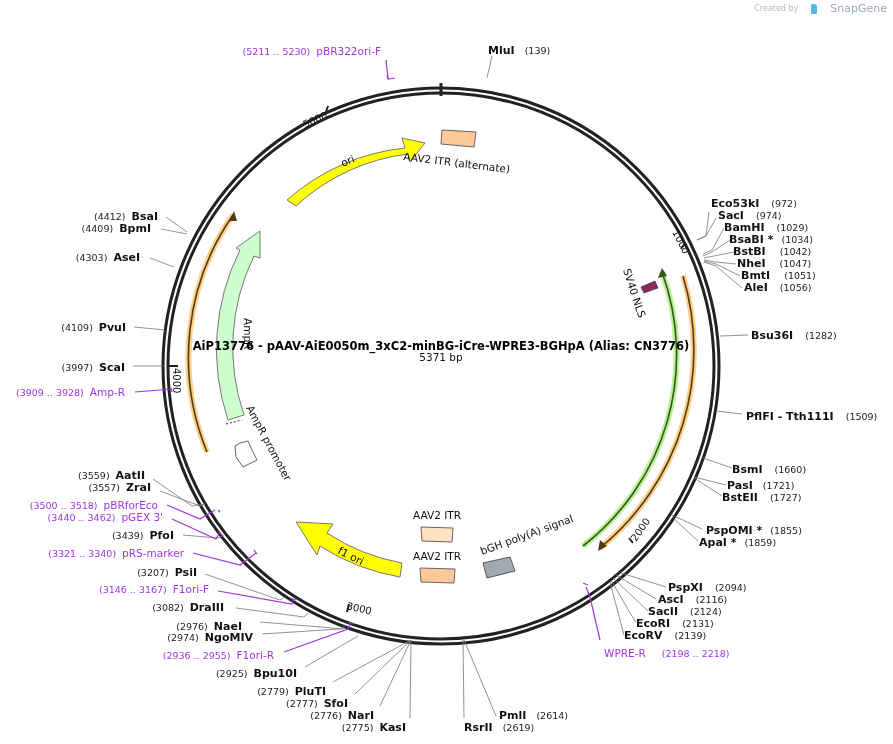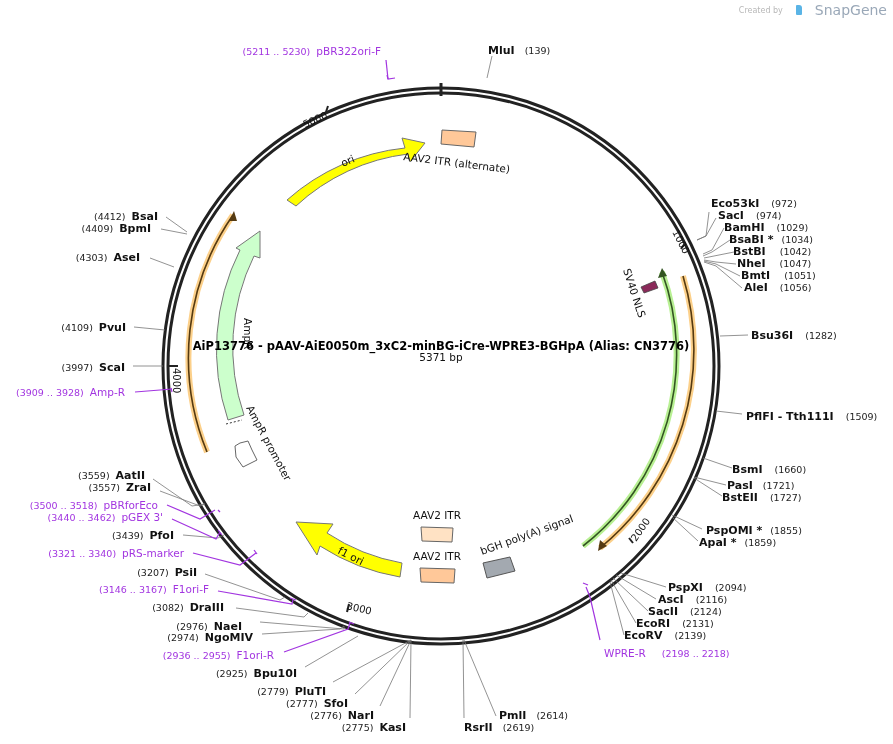--- a/index.html
+++ b/index.html
@@ -7,21 +7,21 @@
   #map { position:absolute; left:0; top:0; }
   .enz-name { font-family:"DejaVu Sans", sans-serif; font-weight:bold; font-size:11px; fill:#111; }
   .enz-pos { font-family:"DejaVu Sans", sans-serif; font-size:9.5px; fill:#222; }
   .primer { font-family:"DejaVu Sans", sans-serif; font-size:10.5px; fill:#a235e0; }
   .primer-pos { font-family:"DejaVu Sans", sans-serif; font-size:9.5px; fill:#a235e0; }
   .feat-label { font-family:"DejaVu Sans", sans-serif; font-size:10.5px; fill:#111; }
   .tick-label { font-family:"DejaVu Sans", sans-serif; font-size:10px; fill:#111; }
   .title { font-family:"DejaVu Sans", sans-serif; font-weight:bold; font-size:11.5px; fill:#000; }
   .subtitle { font-family:"DejaVu Sans", sans-serif; font-size:10.5px; fill:#111; }
   .watermark { position:absolute; right:6px; top:2px; font-family:"DejaVu Sans", sans-serif; font-size:8px; color:#b8b8b8; display:flex; align-items:center; gap:13px;margin-left:36px; }
-  .watermark .brand { color:#9aa8b8; font-size:14px; }
+  .watermark .brand { color:#9aa8b8; font-size:11px; }
   .watermark .logo { display:inline-block; width:6px; height:10px; background:#5ab4e6; border-radius:1px 3px 1px 1px; }
 </style>
 </head>
 <body>
 
 <div class="watermark">
   <span>Created by</span>
   <span class="logo"></span>
   <span class="brand">SnapGene</span>
 </div>

